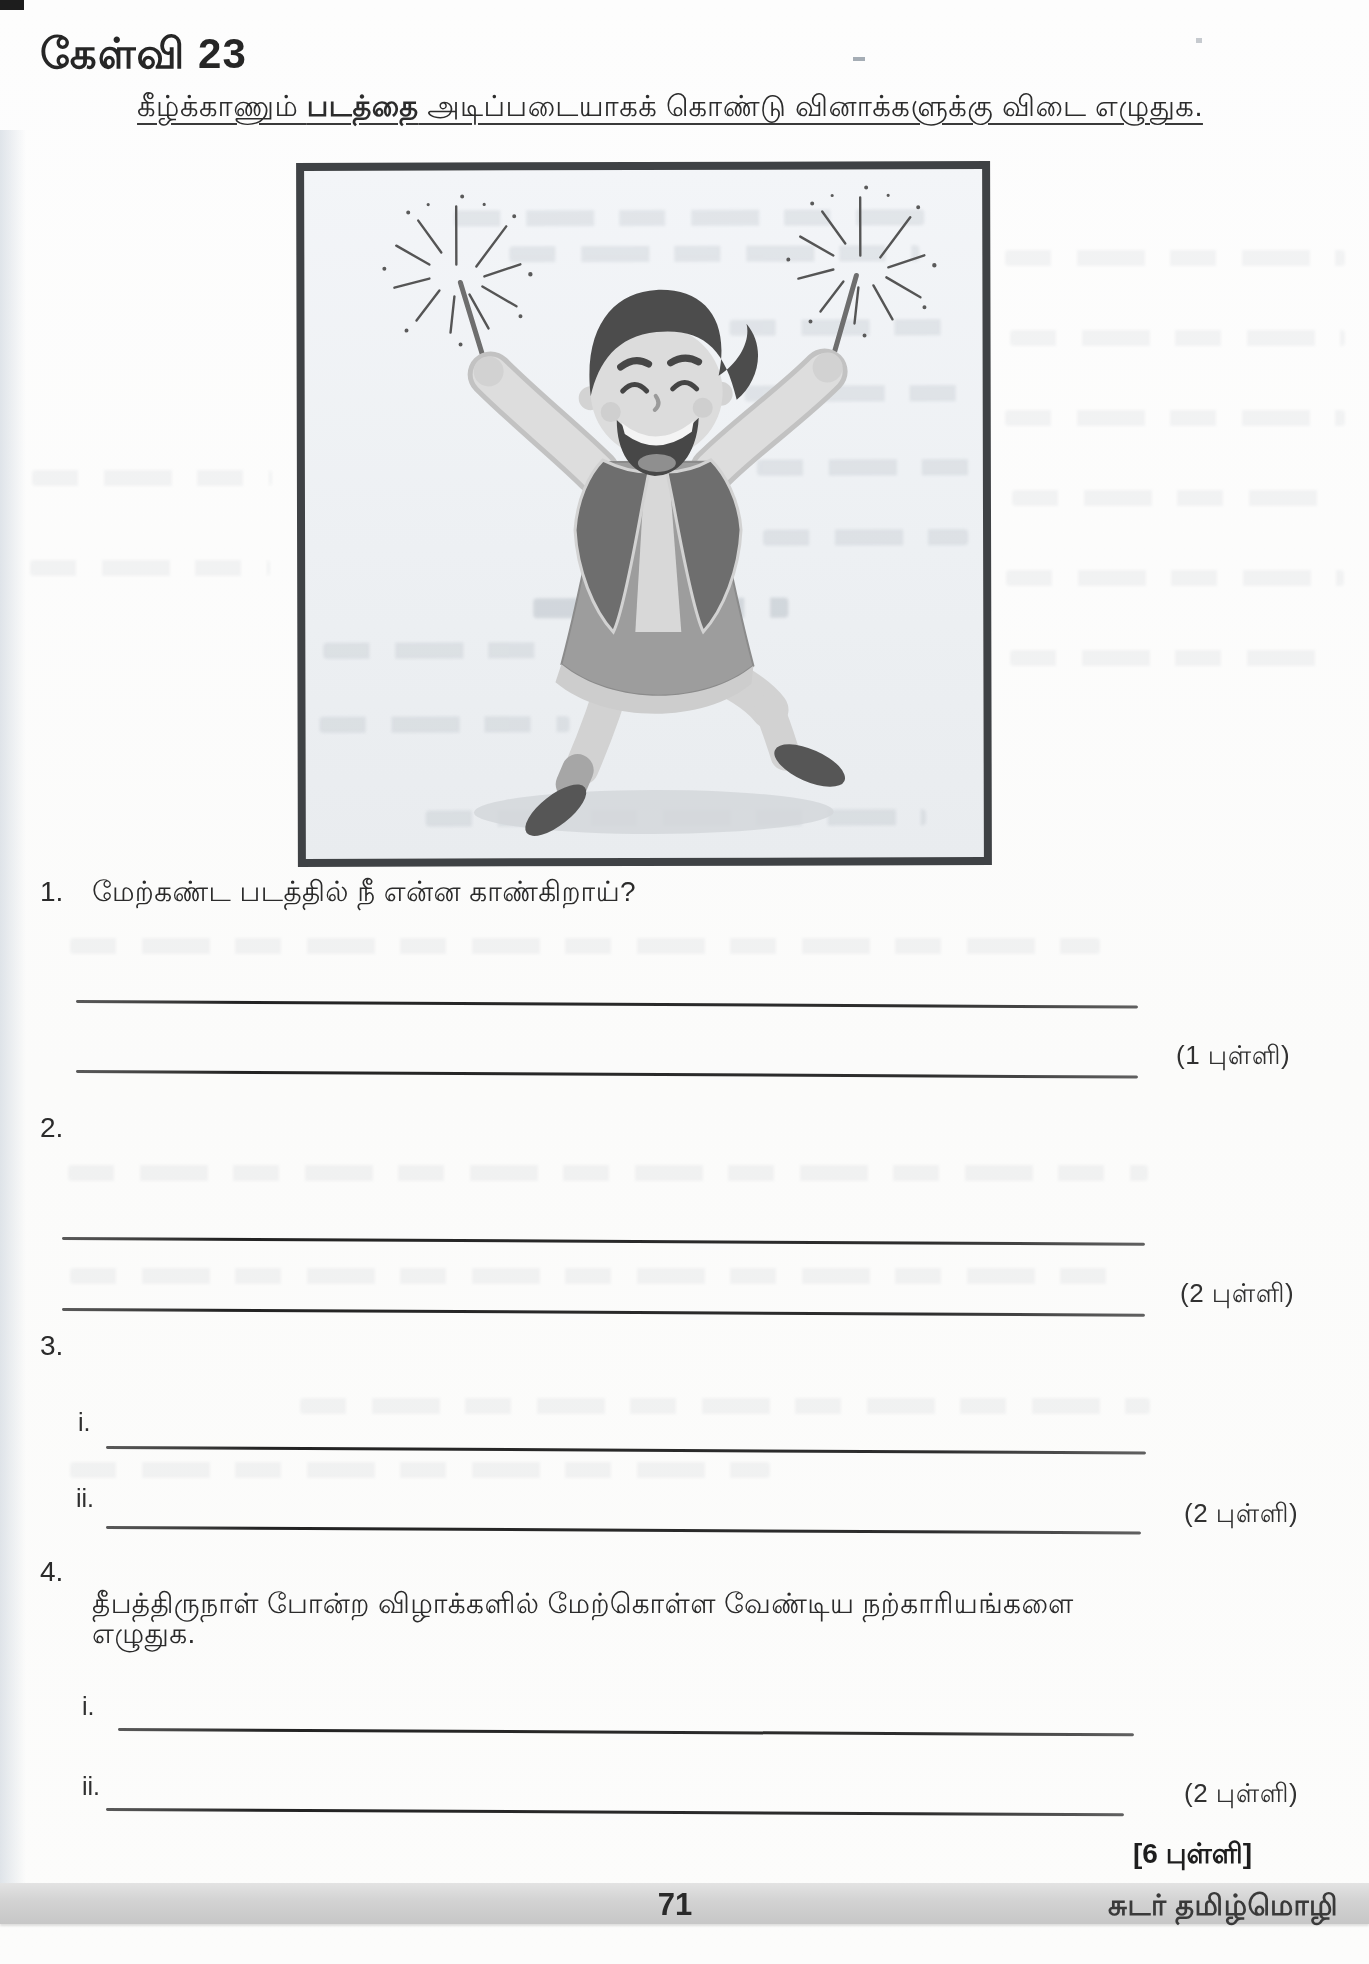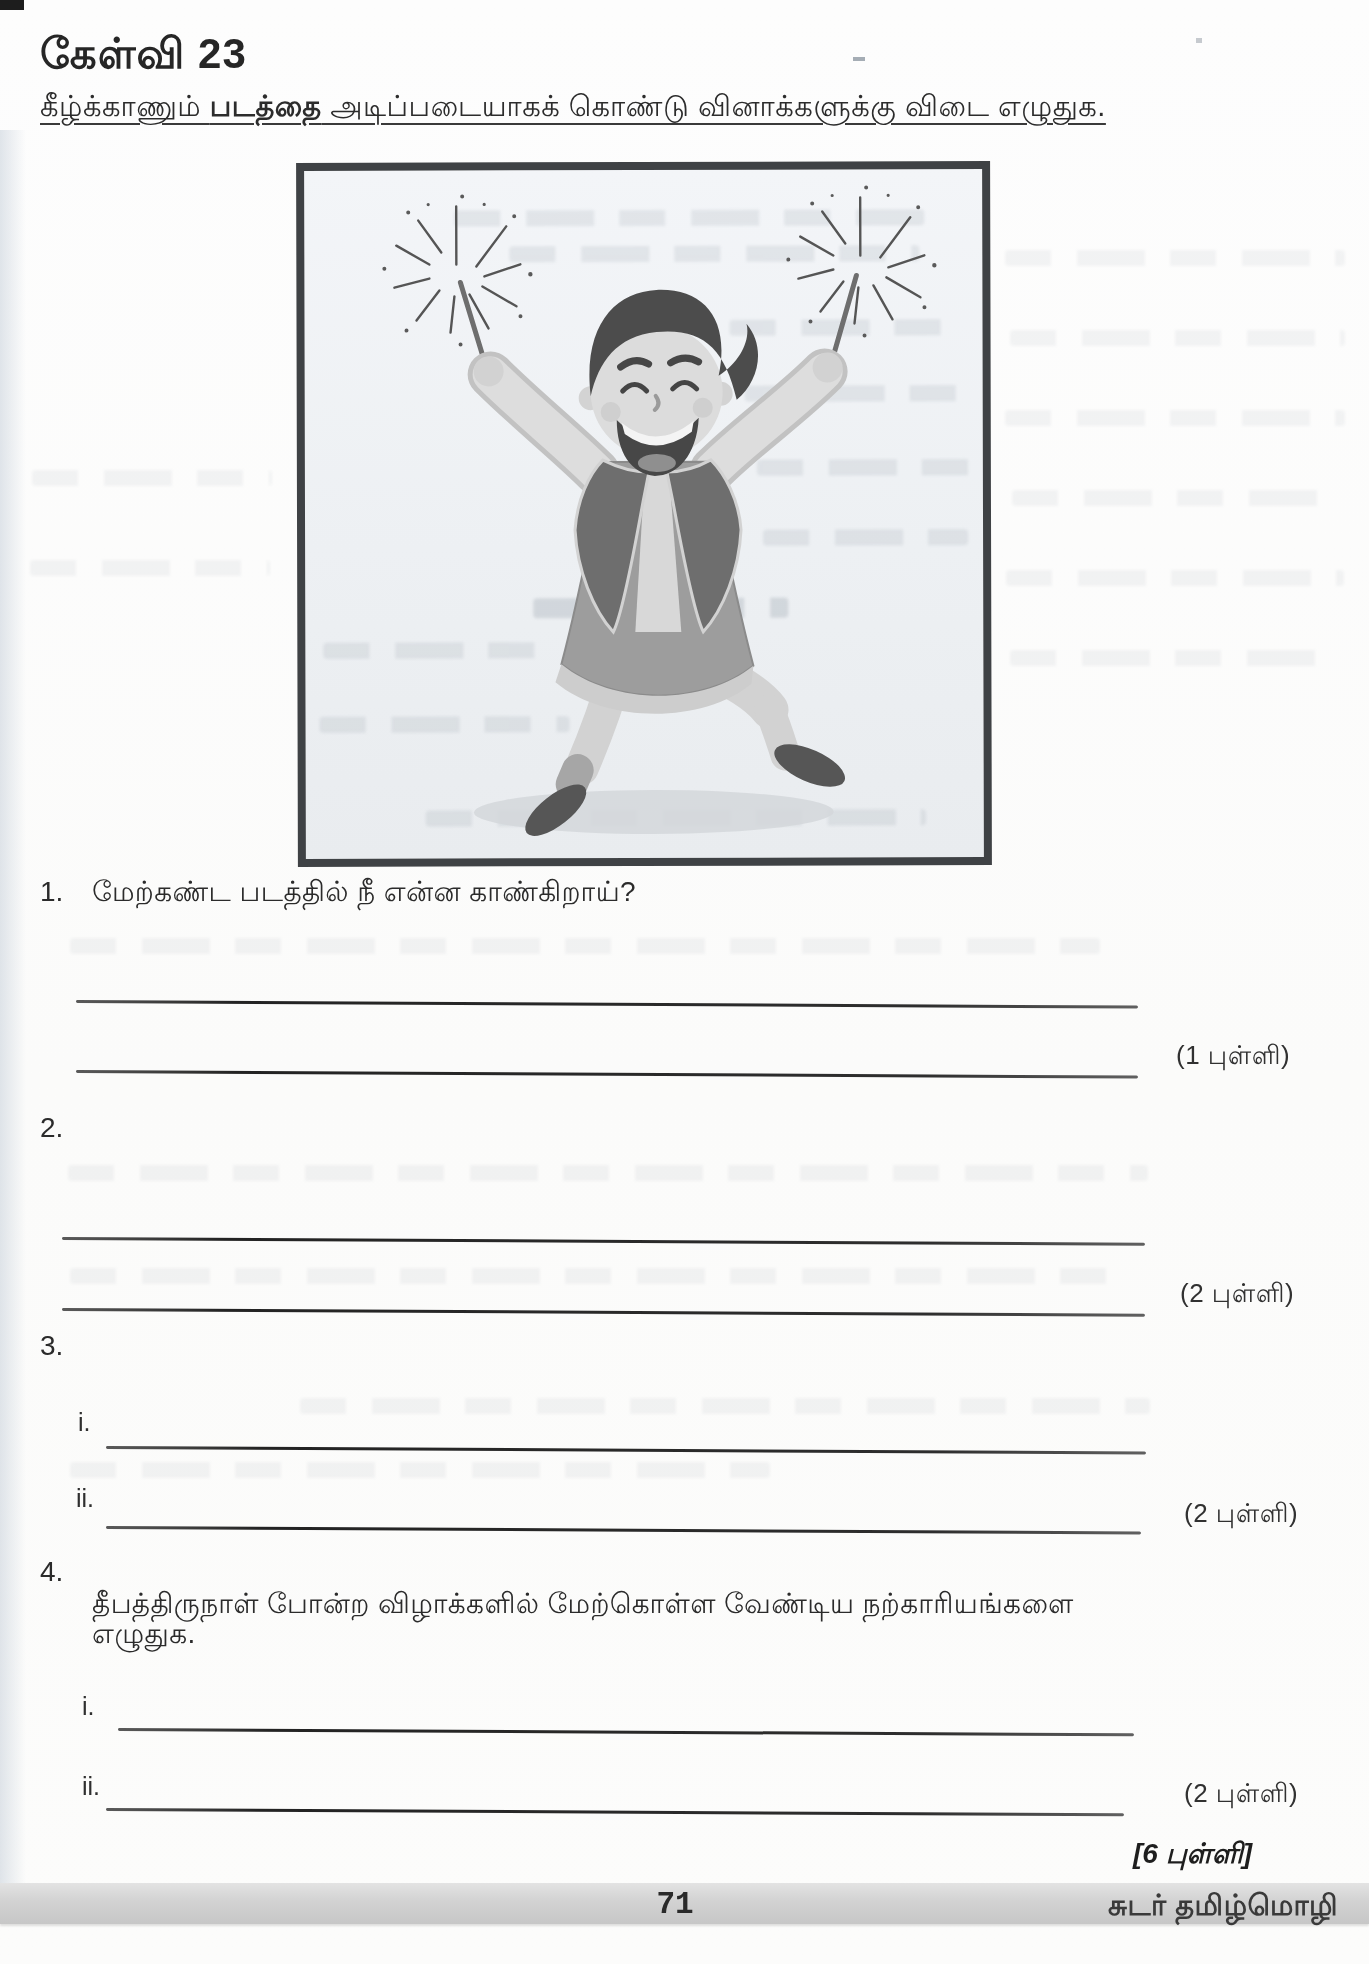--- a/index.html
+++ b/index.html
@@ -24,21 +24,21 @@
   }
   
   .qheader{
     position:absolute;left:40px;top:30px;
     font-size:42px;font-weight:bold;color:#262626;letter-spacing:1px;
   }
   .instruction{
     position:absolute;left:40px;top:90px;width:1260px;
     font-size:29px;color:#2c2c2c;letter-spacing:.5px;
     text-decoration:underline;text-underline-offset:7px;
-    text-decoration-thickness:2px;text-decoration-color:#3a3a3a;
+    text-decoration-thickness:2px;text-decoration-color:#3a3a3a;text-align:center;
   }
   .instruction .b{font-weight:bold;}
   .q-num{position:absolute;font-size:28px;color:#2b2b2b;}
   .q-text{position:absolute;font-size:28px;color:#2b2b2b;letter-spacing:.4px;white-space:nowrap;}
   .marks{position:absolute;font-size:26px;color:#313131;letter-spacing:.5px;white-space:nowrap;}
   .total-marks{position:absolute;font-size:28px;font-weight:bold;color:#1e1e1e;white-space:nowrap;}
   .sub{position:absolute;font-size:25px;color:#2f2f2f;}
   .ans-line{
     position:absolute;height:3px;border-radius:2px;
     background:linear-gradient(90deg,#5a5a5a 0%,#232323 15%,#2e2e2e 80%,#606060 100%);
@@ -63,21 +63,21 @@
   .ghost.page-g{opacity:.07;}
   .ghost.strong{opacity:.2;height:20px;}
   
   .footer-bar{
     position:absolute;left:0;top:1883px;width:1369px;height:41px;
     background:linear-gradient(180deg,#e3e3e3 0%,#d2d2d2 45%,#c7c7c7 100%);
     box-shadow:0 2px 2px rgba(0,0,0,.12);
   }
   .page-number{
     position:absolute;left:620px;top:1887px;width:110px;text-align:center;
-    font-family:Liberation Mono, monospace;
+    font-family:Liberation Sans, sans-serif;
     font-size:31px;font-weight:bold;color:#2a2a2a;
   }
   .book-title{
     position:absolute;left:1108px;top:1889px;width:250px;
     font-size:29px;font-weight:bold;color:#3a3a3a;letter-spacing:.5px;white-space:nowrap;
   }
 </style>
 </head>
 <body>
 
@@ -213,19 +213,19 @@
 
   <div class="q-num" style="left:40px;top:1556px;">4.</div>
   <div class="q-text" style="left:92px;top:1556px;margin-top:32px;">தீபத்திருநாள் போன்ற விழாக்களில் மேற்கொள்ள வேண்டிய நற்காரியங்களை</div>
   <div class="q-text" style="left:92px;top:1618px;">எழுதுக.</div>
   <div class="sub" style="left:82px;top:1692px;">i.</div>
   <div class="ans-line" style="left:118px;top:1728px;width:1016px;"></div>
   <div class="sub" style="left:82px;top:1772px;">ii.</div>
   <div class="ans-line" style="left:106px;top:1808px;width:1018px;"></div>
   <div class="marks" style="left:1184px;top:1778px;">(2 புள்ளி)</div>
 
-  <div class="total-marks" style="left:1133px;top:1838px;font-style:italic;">[6 புள்ளி]</div>
+  <div class="total-marks" style="left:1133px;top:1838px;">[6 புள்ளி]</div>
 
   <div class="footer-bar"></div>
   <div class="page-number">71</div>
   <div class="book-title">சுடர் தமிழ்மொழி</div>
 
 </div>
 
 </body></html>

